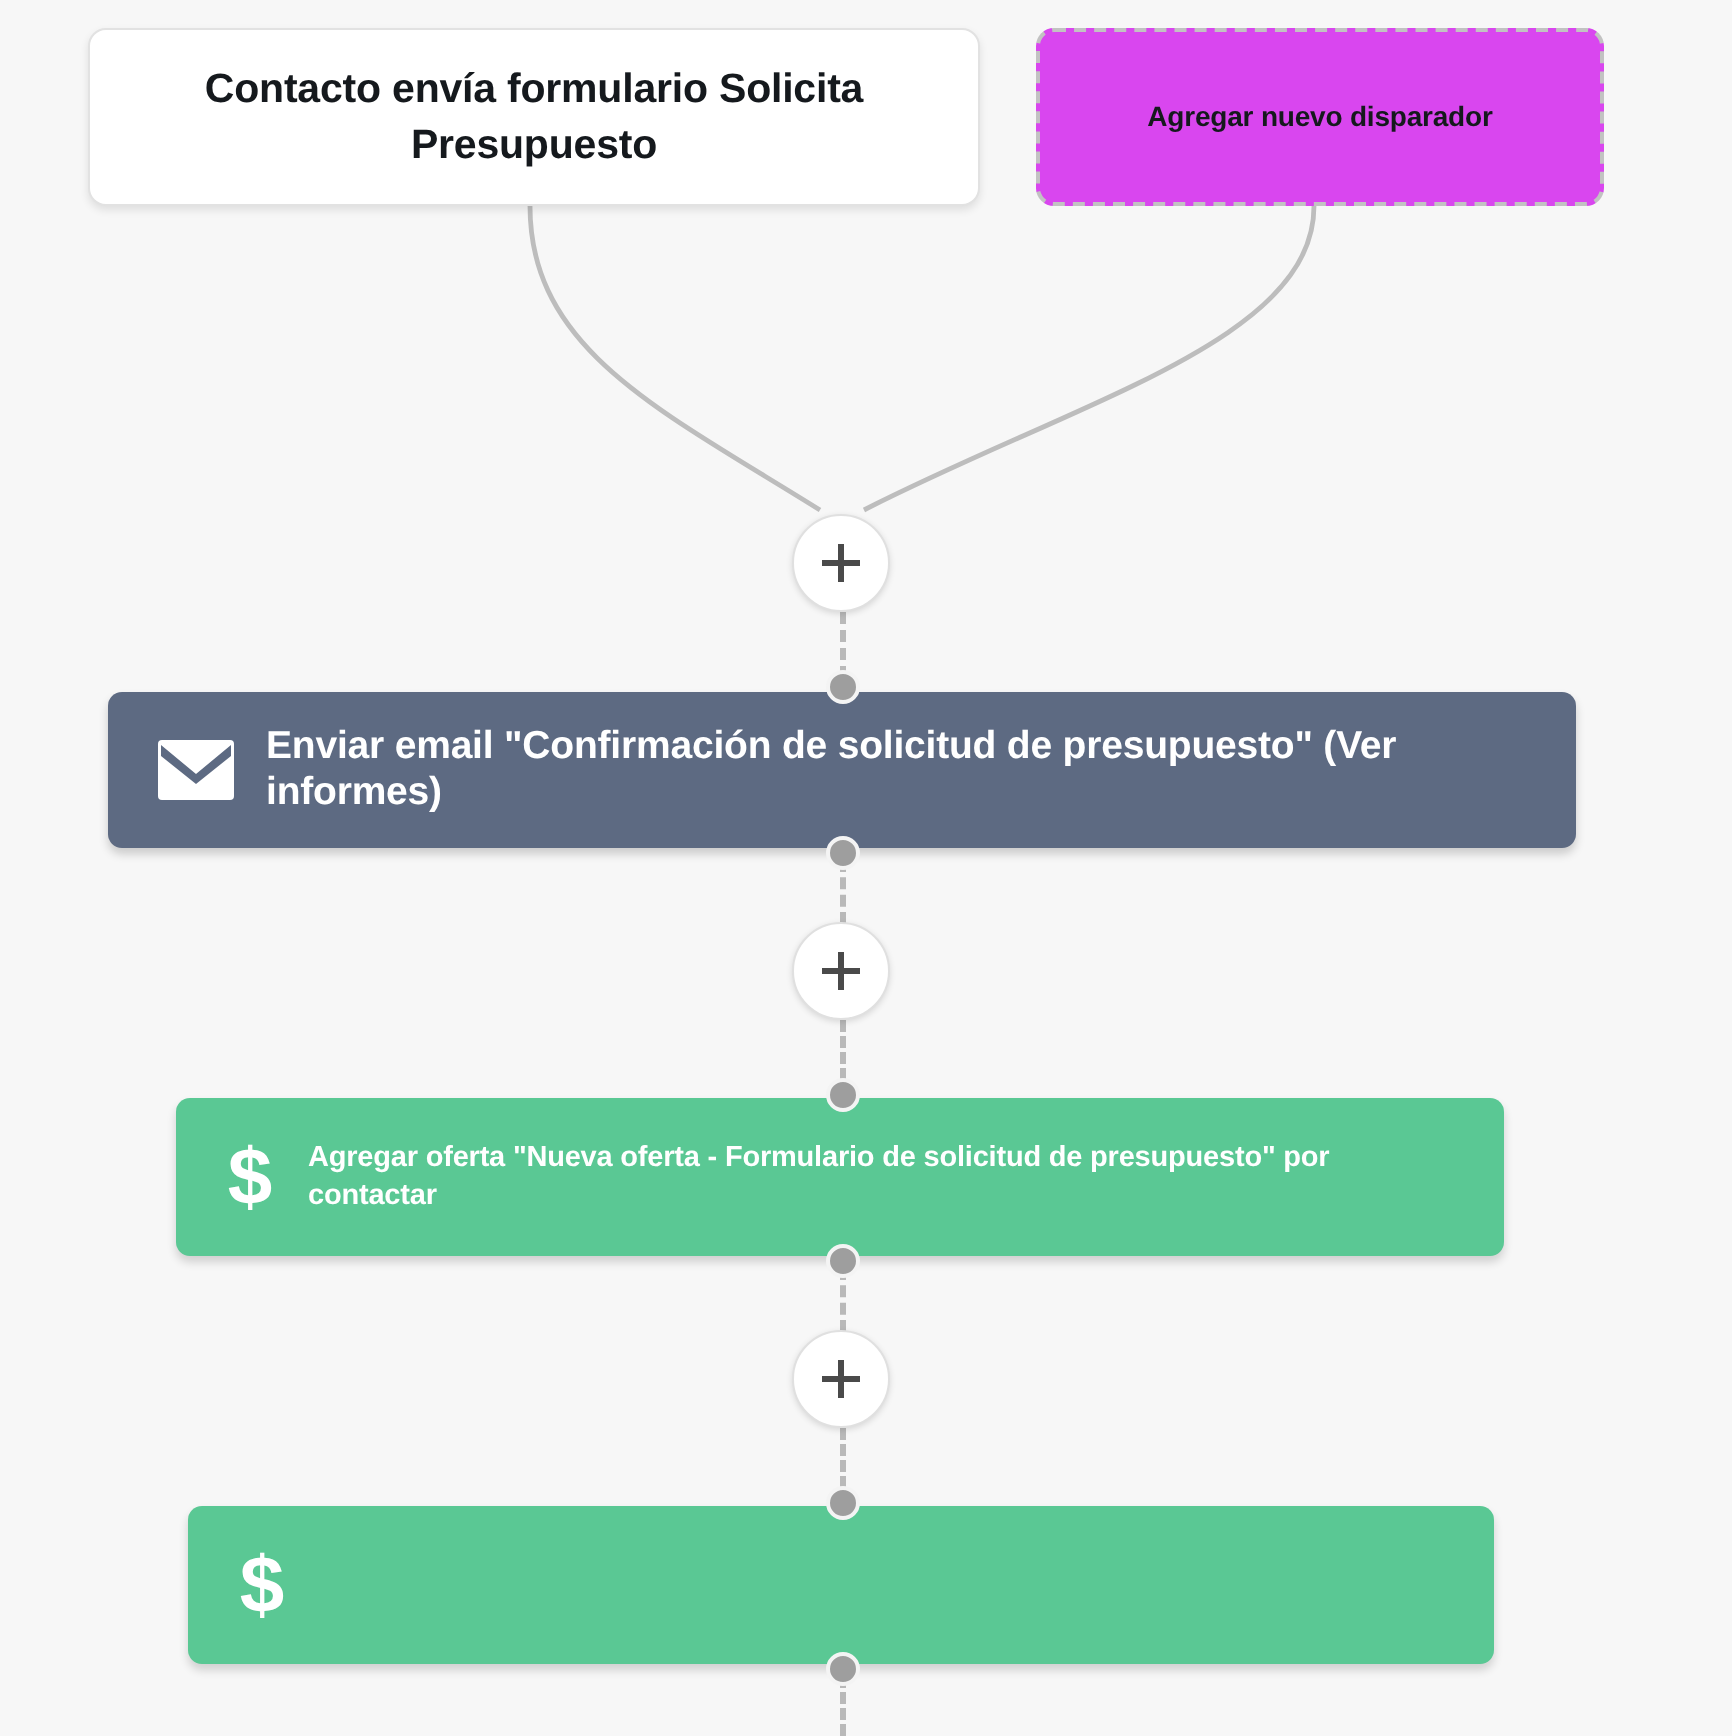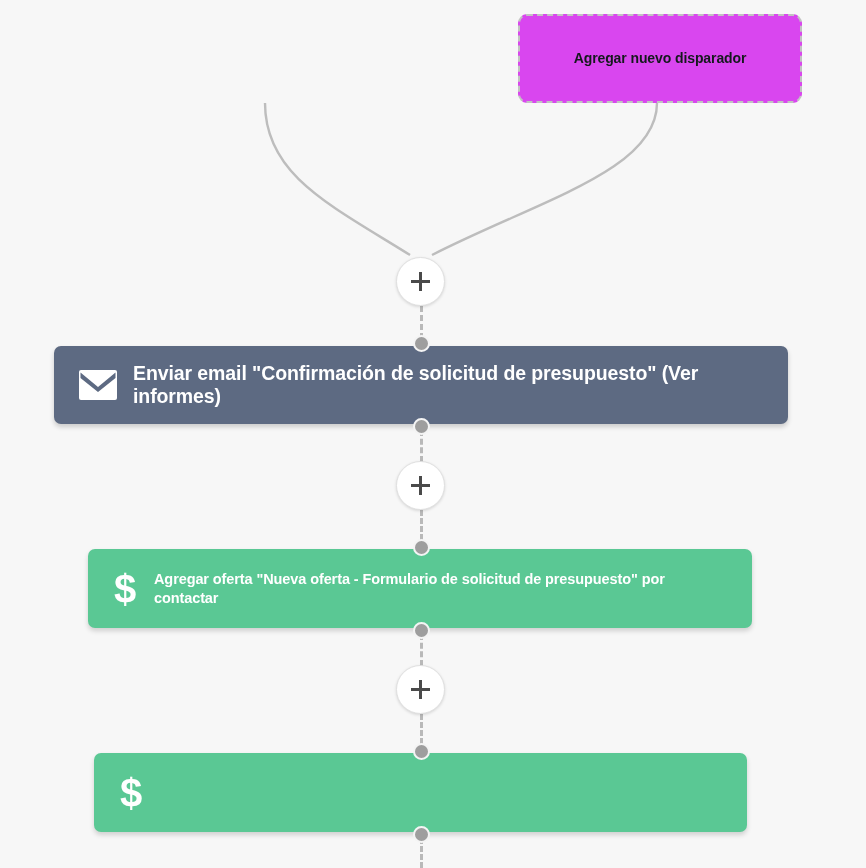--- a/index.html
+++ b/index.html
@@ -190,20 +190,23 @@
 </head>
 <body>
 
 <div id="canvas">
 
   <svg id="connectors" viewBox="0 0 866 868" xmlns="http://www.w3.org/2000/svg">
     <path d="M 265 103 C 265 175, 330 205, 410 255" fill="none" stroke="#bdbdbd" stroke-width="2.4"></path>
     <path d="M 657 103 C 657 170, 540 200, 432 255" fill="none" stroke="#bdbdbd" stroke-width="2.4"></path>
   </svg>
 
+  <div class="trigger-box trigger-solid">
+    <span>Contacto envía formulario Solicita Presupuesto</span>
+  </div>
 
   <div class="trigger-box trigger-dashed">
     <span>Agregar nuevo disparador</span>
   </div>
 
   <div class="plus-button" style="left:396px; top:257px;"></div>
 
   <div class="dash-line" style="left:420px; top:306px; height:42px;"></div>
   <div class="conn-dot" style="left:413px; top:335px;"></div>
 

